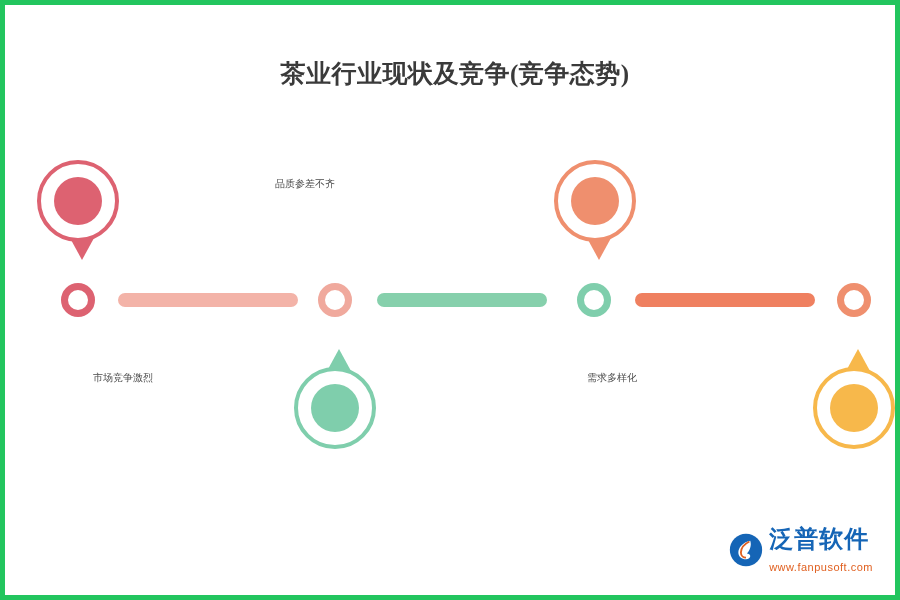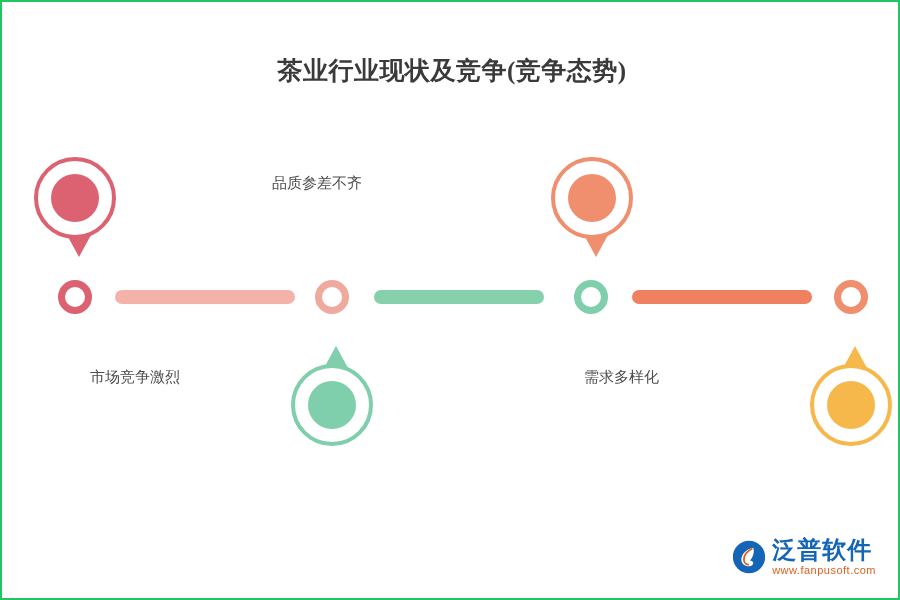--- a/index.html
+++ b/index.html
@@ -10,21 +10,21 @@
     width: 900px;
     height: 600px;
     background: #ffffff;
     font-family: "Liberation Sans", sans-serif;
     overflow: hidden;
   }
   .page {
     position: relative;
     width: 900px;
     height: 600px;
-    border: 2px solid #22c55e;
+    border: 5px solid #22c55e;
     box-sizing: border-box;
     background: #ffffff;
   }
   .title {
     position: absolute;
     top: 52px;
     left: 0;
     width: 900px;
     text-align: center;
     font-size: 25px;
@@ -80,21 +80,21 @@
     left: 29px;
   }
   .pin.up .tail {
     top: -22px;
     left: 29px;
   }
 
   
   .label {
     position: absolute;
-    font-size: 15px;
+    font-size: 10px;
     color: #4c4c4c;
     font-family: "Liberation Serif", serif;
     white-space: nowrap;
   }
 
   
   .logo {
     position: absolute;
     right: 22px;
     bottom: 22px;
@@ -115,21 +115,21 @@
     font-size: 24px;
     font-weight: bold;
     color: #1565b6;
     font-family: "Liberation Serif", serif;
     letter-spacing: 1px;
   }
   .logo-url {
     font-size: 11px;
     color: #e06020;
     letter-spacing: 0.5px;
-    margin-top: 3px;
+    margin-top: 11px;
     font-family: "Liberation Sans", sans-serif;
   }
 </style>
 </head>
 <body>
 
 <div class="page">
 
   <div class="title">茶业行业现状及竞争(竞争态势)</div>
 

